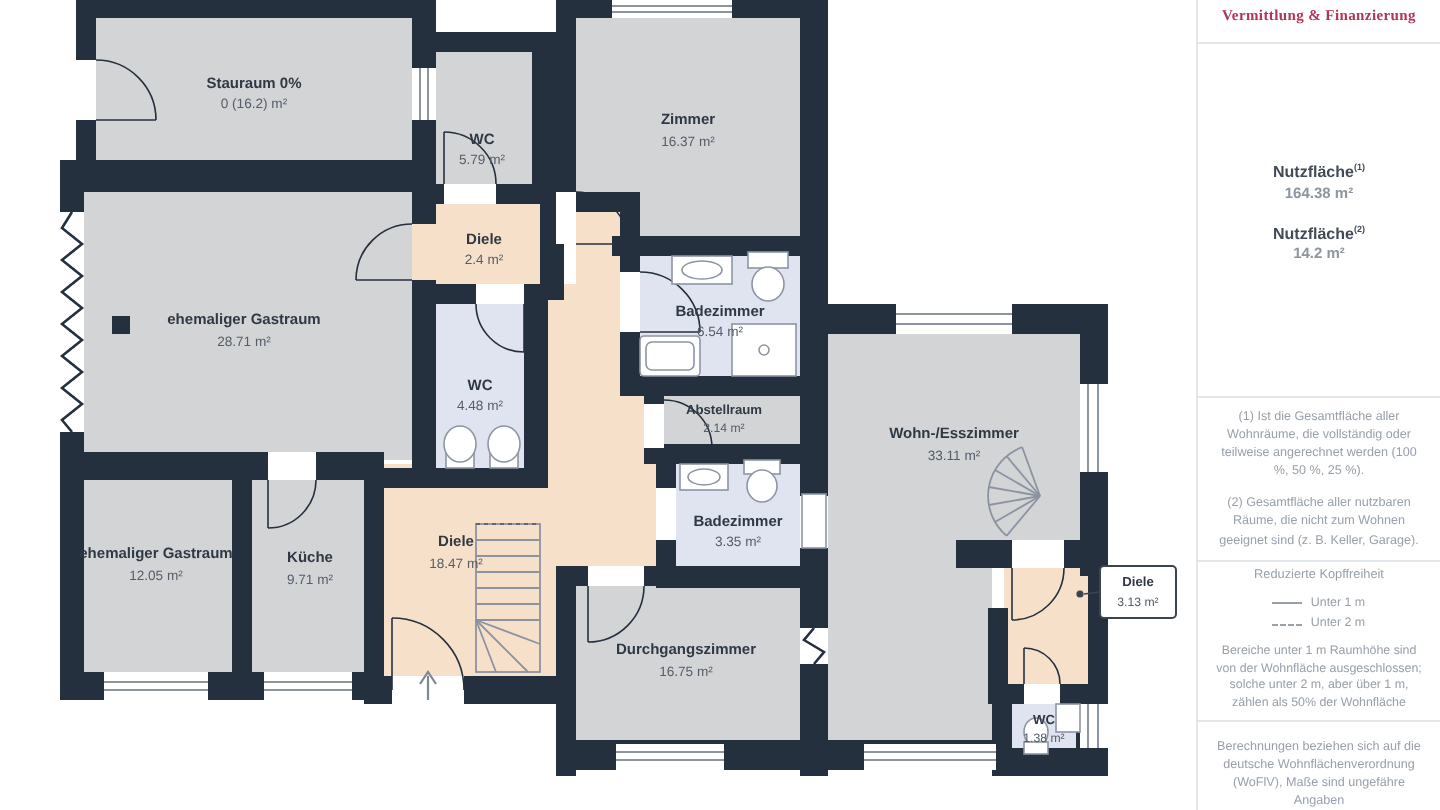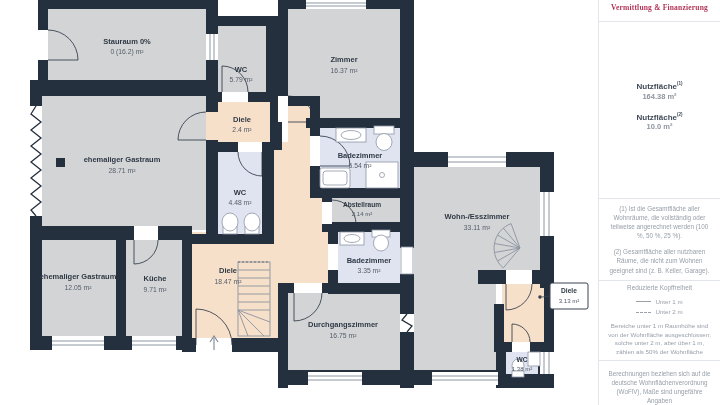--- a/index.html
+++ b/index.html
@@ -311,21 +311,21 @@
     </div>
 
     <div class="sec areas-sec">
       <div class="area-label">
         <span>Nutzfläche</span><sup>(1)</sup>
       </div>
       <div class="area-value">164.38 m²</div>
       <div class="area-label">
         <span>Nutzfläche</span><sup>(2)</sup>
       </div>
-      <div class="area-value">10.0 m²</div>
+      <div class="area-value">14.2 m²</div>
     </div>
 
     <div class="sec foot-sec">
       <div>(1) Ist die Gesamtfläche aller Wohnräume, die vollständig oder teilweise angerechnet werden (100 %, 50 %, 25 %).</div>
       <div>(2) Gesamtfläche aller nutzbaren Räume, die nicht zum Wohnen geeignet sind (z. B. Keller, Garage).</div>
     </div>
 
     <div class="sec head-sec">
       <div class="head-title">Reduzierte Kopffreiheit</div>
       <div class="legend-row">

